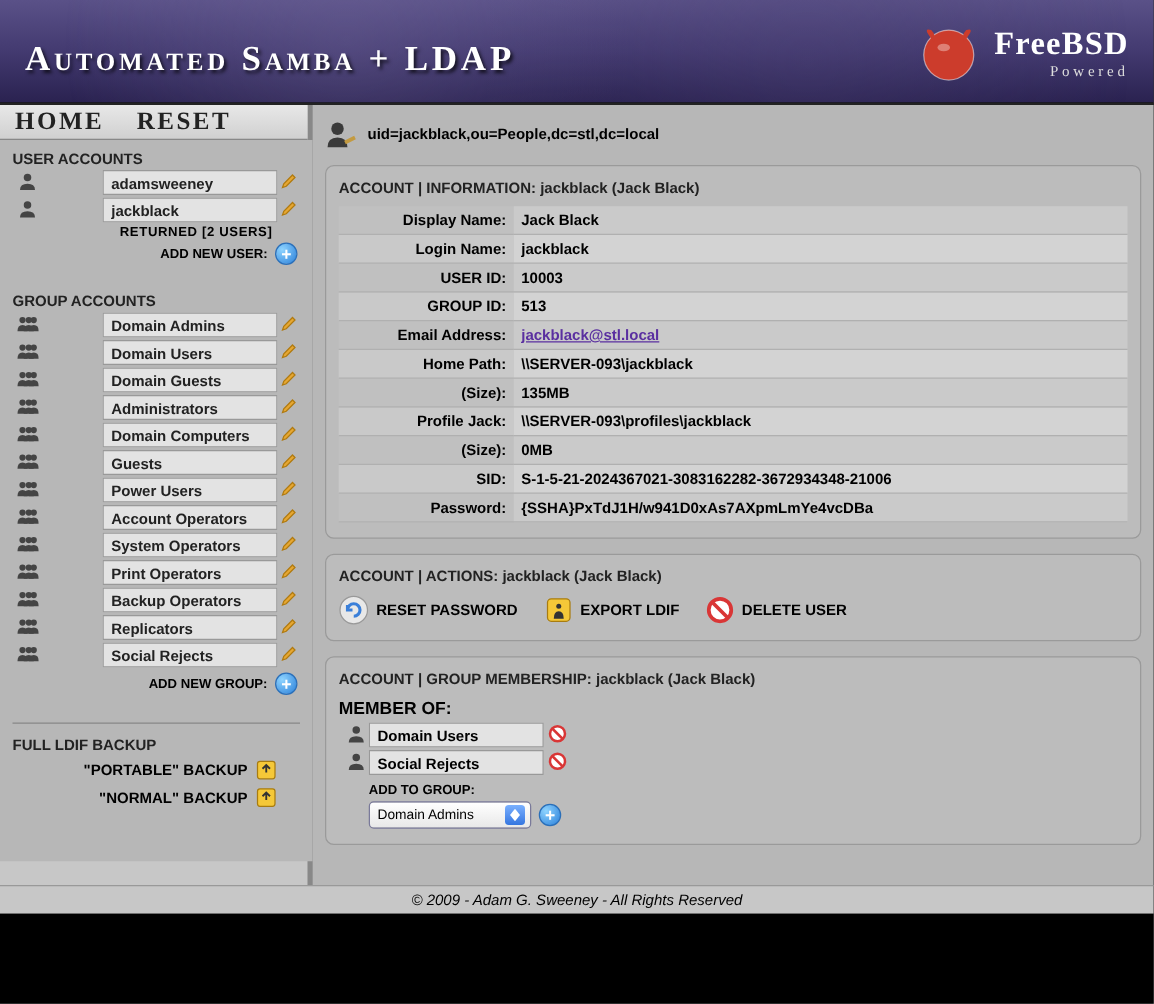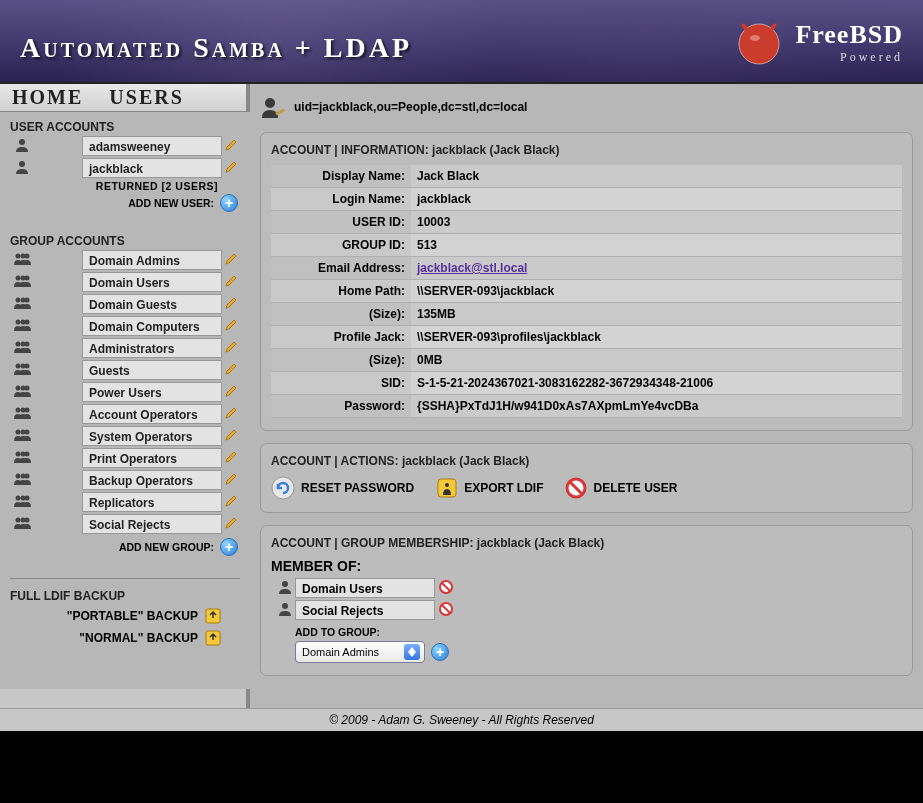--- a/index.html
+++ b/index.html
@@ -216,21 +216,21 @@
       <div class="logo-sub">Powered</div>
     </div>
   </div>
 </div>
 
 <div style="display:flex;">
 
   <div style="width:250px; border-right:4px solid #888; background:#c7c7c7;">
     <div class="topnav">
       <div class="topnav-item">HOME</div>
-      <div class="topnav-item">USERS</div>
+      <div class="topnav-item">RESET</div>
     </div>
 
     <div class="sidebar" style="border-right:none;">
 
       <div class="side-section">
         <div class="side-heading">USER ACCOUNTS</div>
 
         <div class="side-row with-prefix">
           <div class="prefix">
             <svg width="16" height="16" viewBox="0 0 16 16">
@@ -327,39 +327,39 @@
     <div class="prefix">
       <svg width="18" height="14" viewBox="0 0 18 14">
         <circle cx="5" cy="4" r="2.5" fill="#444"></circle>
                   <circle cx="10" cy="4" r="2.5" fill="#444"></circle>
                   <circle cx="14" cy="4" r="2.5" fill="#444"></circle>
         <path d="M1 13 Q1 8 5 8 Q9 8 9 13 Z" fill="#444"></path>
         <path d="M6 13 Q6 8 10 8 Q14 8 14 13 Z" fill="#444"></path>
         <path d="M10 13 Q10 8 14 8 Q18 8 18 13 Z" fill="#444"></path>
       </svg>
     </div>
+    <div class="name">Administrators</div>
+    <div class="edit-slot">
+      <svg width="14" height="14" viewBox="0 0 14 14">
+                  <path d="M2 12 L3 9 L10 2 L12 4 L5 11 Z" fill="#e6a732" stroke="#b07a10"></path>
+                </svg>
+    </div>
+            </div>
+            <div class="side-row with-prefix">
+    <div class="prefix">
+      <svg width="18" height="14" viewBox="0 0 18 14">
+        <circle cx="5" cy="4" r="2.5" fill="#444"></circle>
+                  <circle cx="10" cy="4" r="2.5" fill="#444"></circle>
+                  <circle cx="14" cy="4" r="2.5" fill="#444"></circle>
+        <path d="M1 13 Q1 8 5 8 Q9 8 9 13 Z" fill="#444"></path>
+        <path d="M6 13 Q6 8 10 8 Q14 8 14 13 Z" fill="#444"></path>
+        <path d="M10 13 Q10 8 14 8 Q18 8 18 13 Z" fill="#444"></path>
+      </svg>
+    </div>
     <div class="name">Domain Computers</div>
-    <div class="edit-slot">
-      <svg width="14" height="14" viewBox="0 0 14 14">
-                  <path d="M2 12 L3 9 L10 2 L12 4 L5 11 Z" fill="#e6a732" stroke="#b07a10"></path>
-                </svg>
-    </div>
-            </div>
-            <div class="side-row with-prefix">
-    <div class="prefix">
-      <svg width="18" height="14" viewBox="0 0 18 14">
-        <circle cx="5" cy="4" r="2.5" fill="#444"></circle>
-                  <circle cx="10" cy="4" r="2.5" fill="#444"></circle>
-                  <circle cx="14" cy="4" r="2.5" fill="#444"></circle>
-        <path d="M1 13 Q1 8 5 8 Q9 8 9 13 Z" fill="#444"></path>
-        <path d="M6 13 Q6 8 10 8 Q14 8 14 13 Z" fill="#444"></path>
-        <path d="M10 13 Q10 8 14 8 Q18 8 18 13 Z" fill="#444"></path>
-      </svg>
-    </div>
-    <div class="name">Administrators</div>
     <div class="edit-slot">
       <svg width="14" height="14" viewBox="0 0 14 14">
                   <path d="M2 12 L3 9 L10 2 L12 4 L5 11 Z" fill="#e6a732" stroke="#b07a10"></path>
                 </svg>
     </div>
             </div>
             <div class="side-row with-prefix">
     <div class="prefix">
       <svg width="18" height="14" viewBox="0 0 18 14">
         <circle cx="5" cy="4" r="2.5" fill="#444"></circle>

